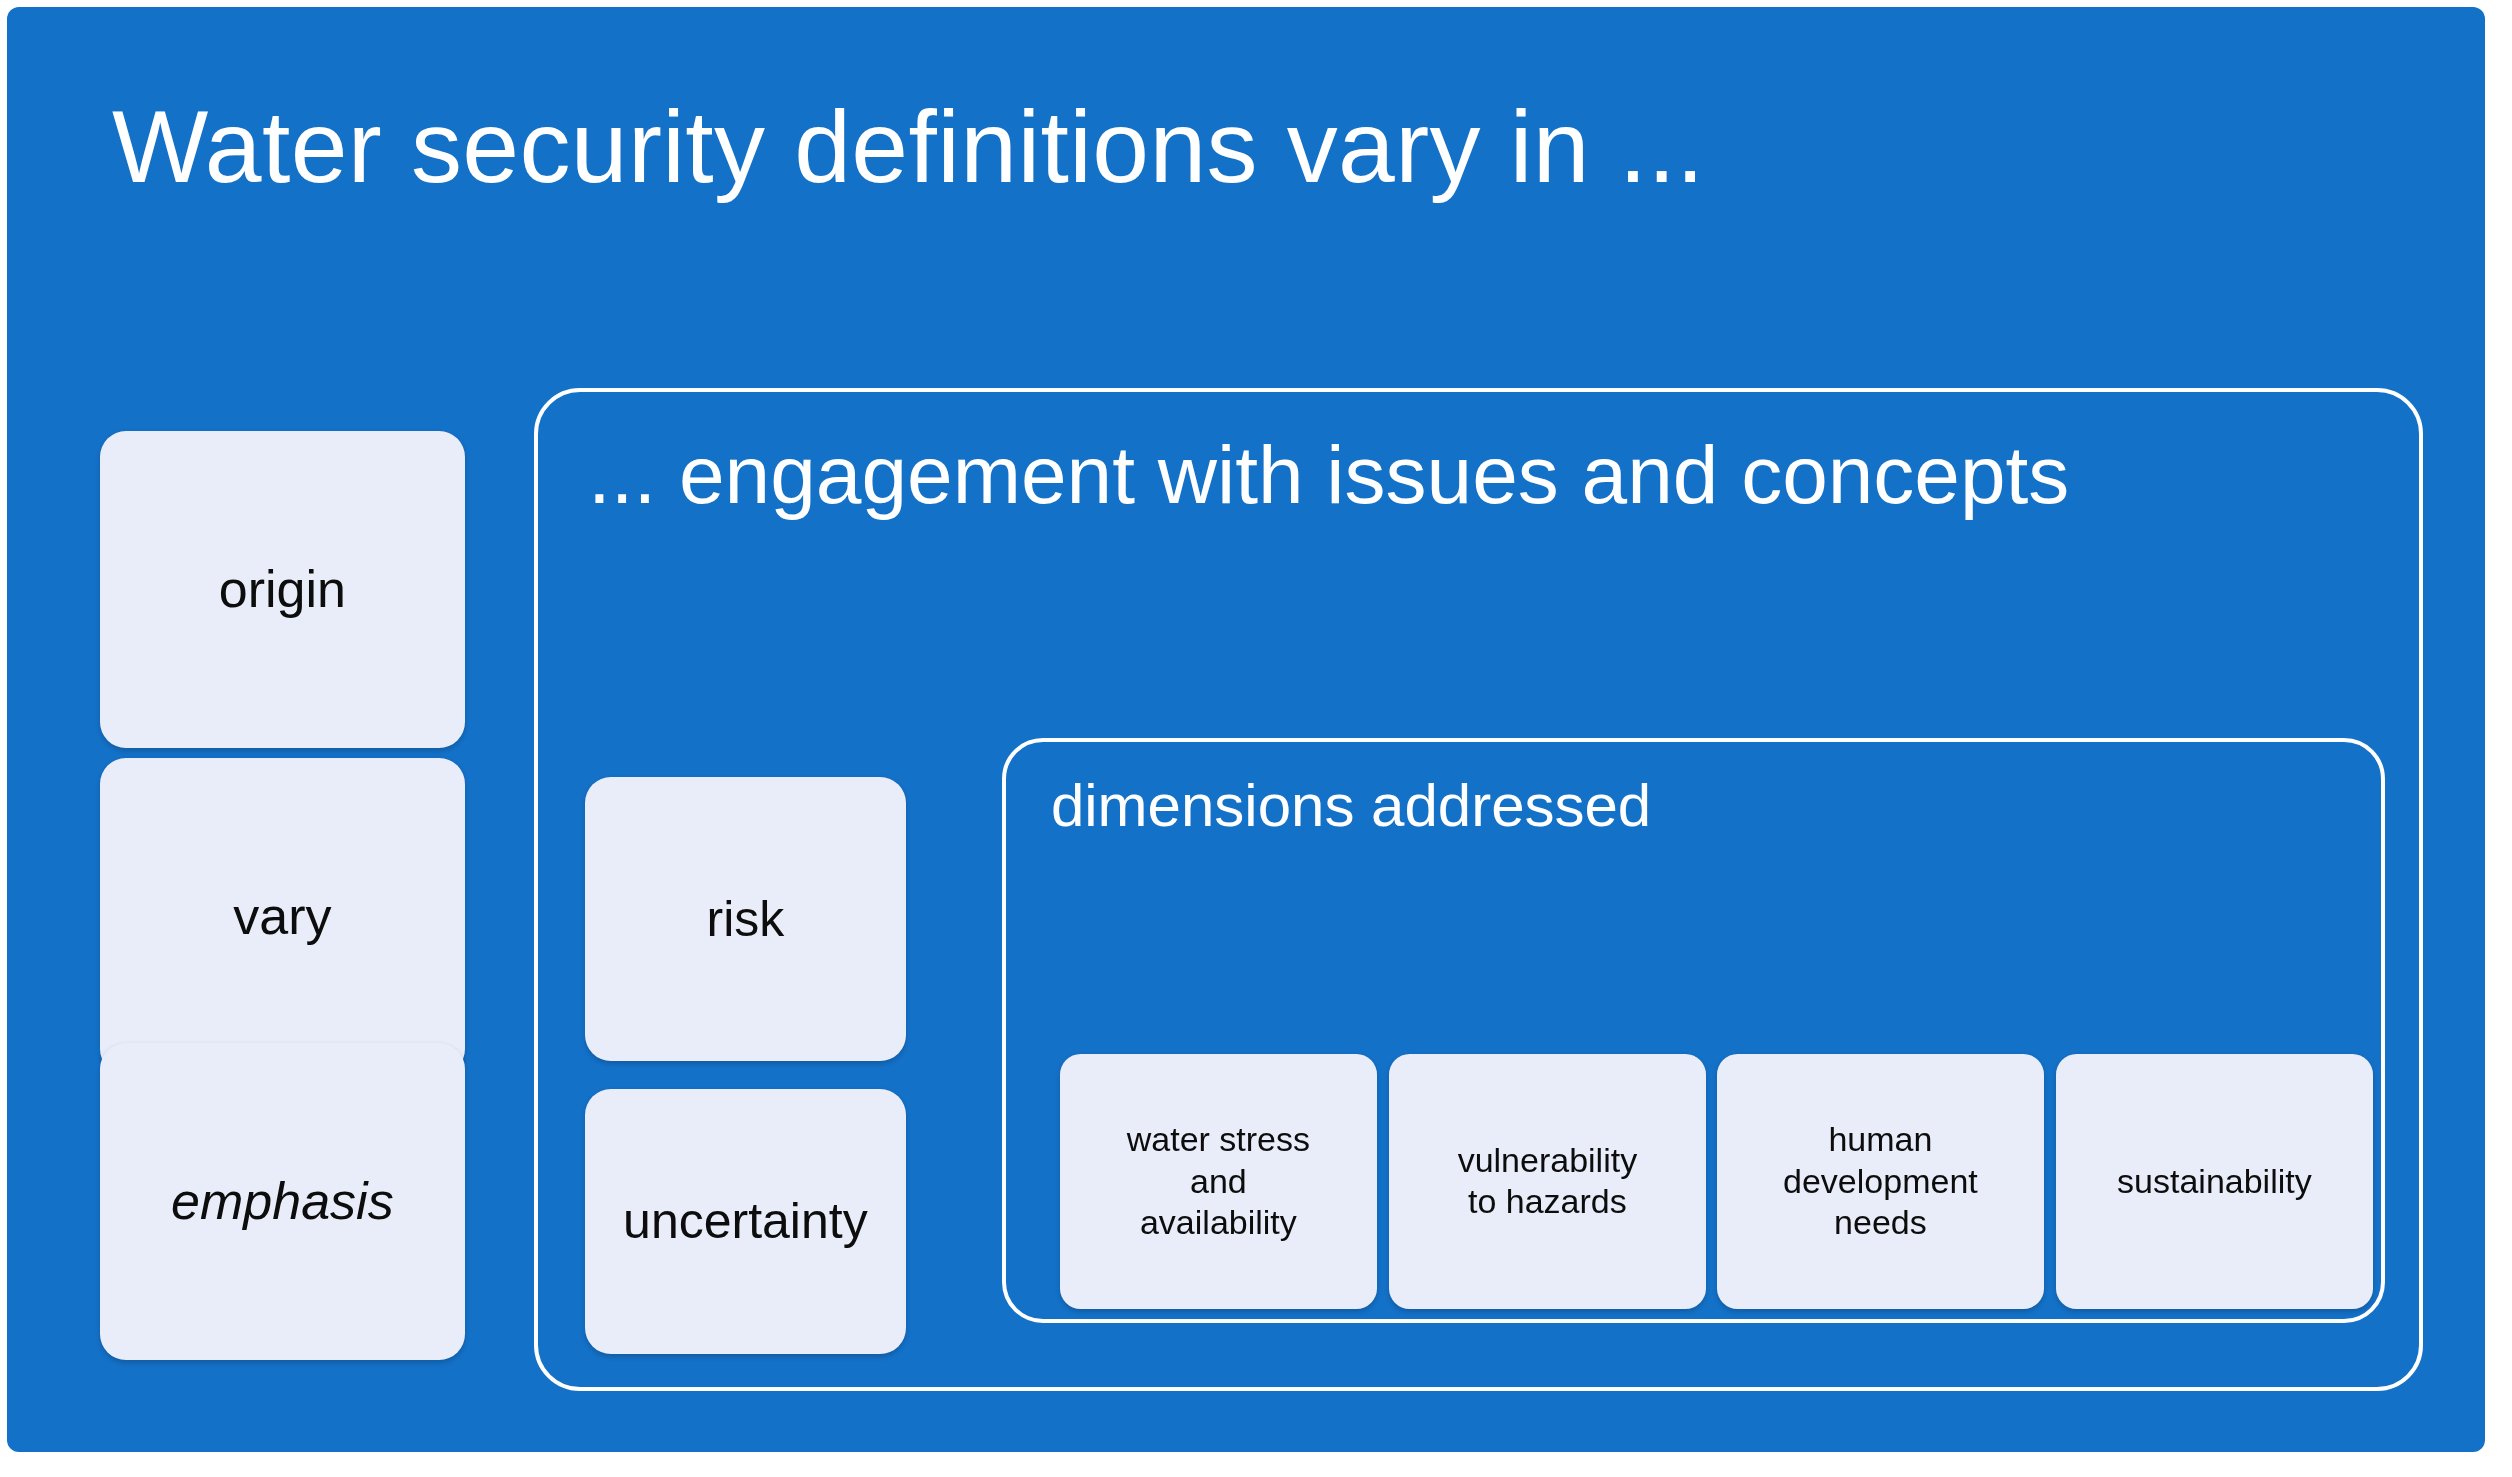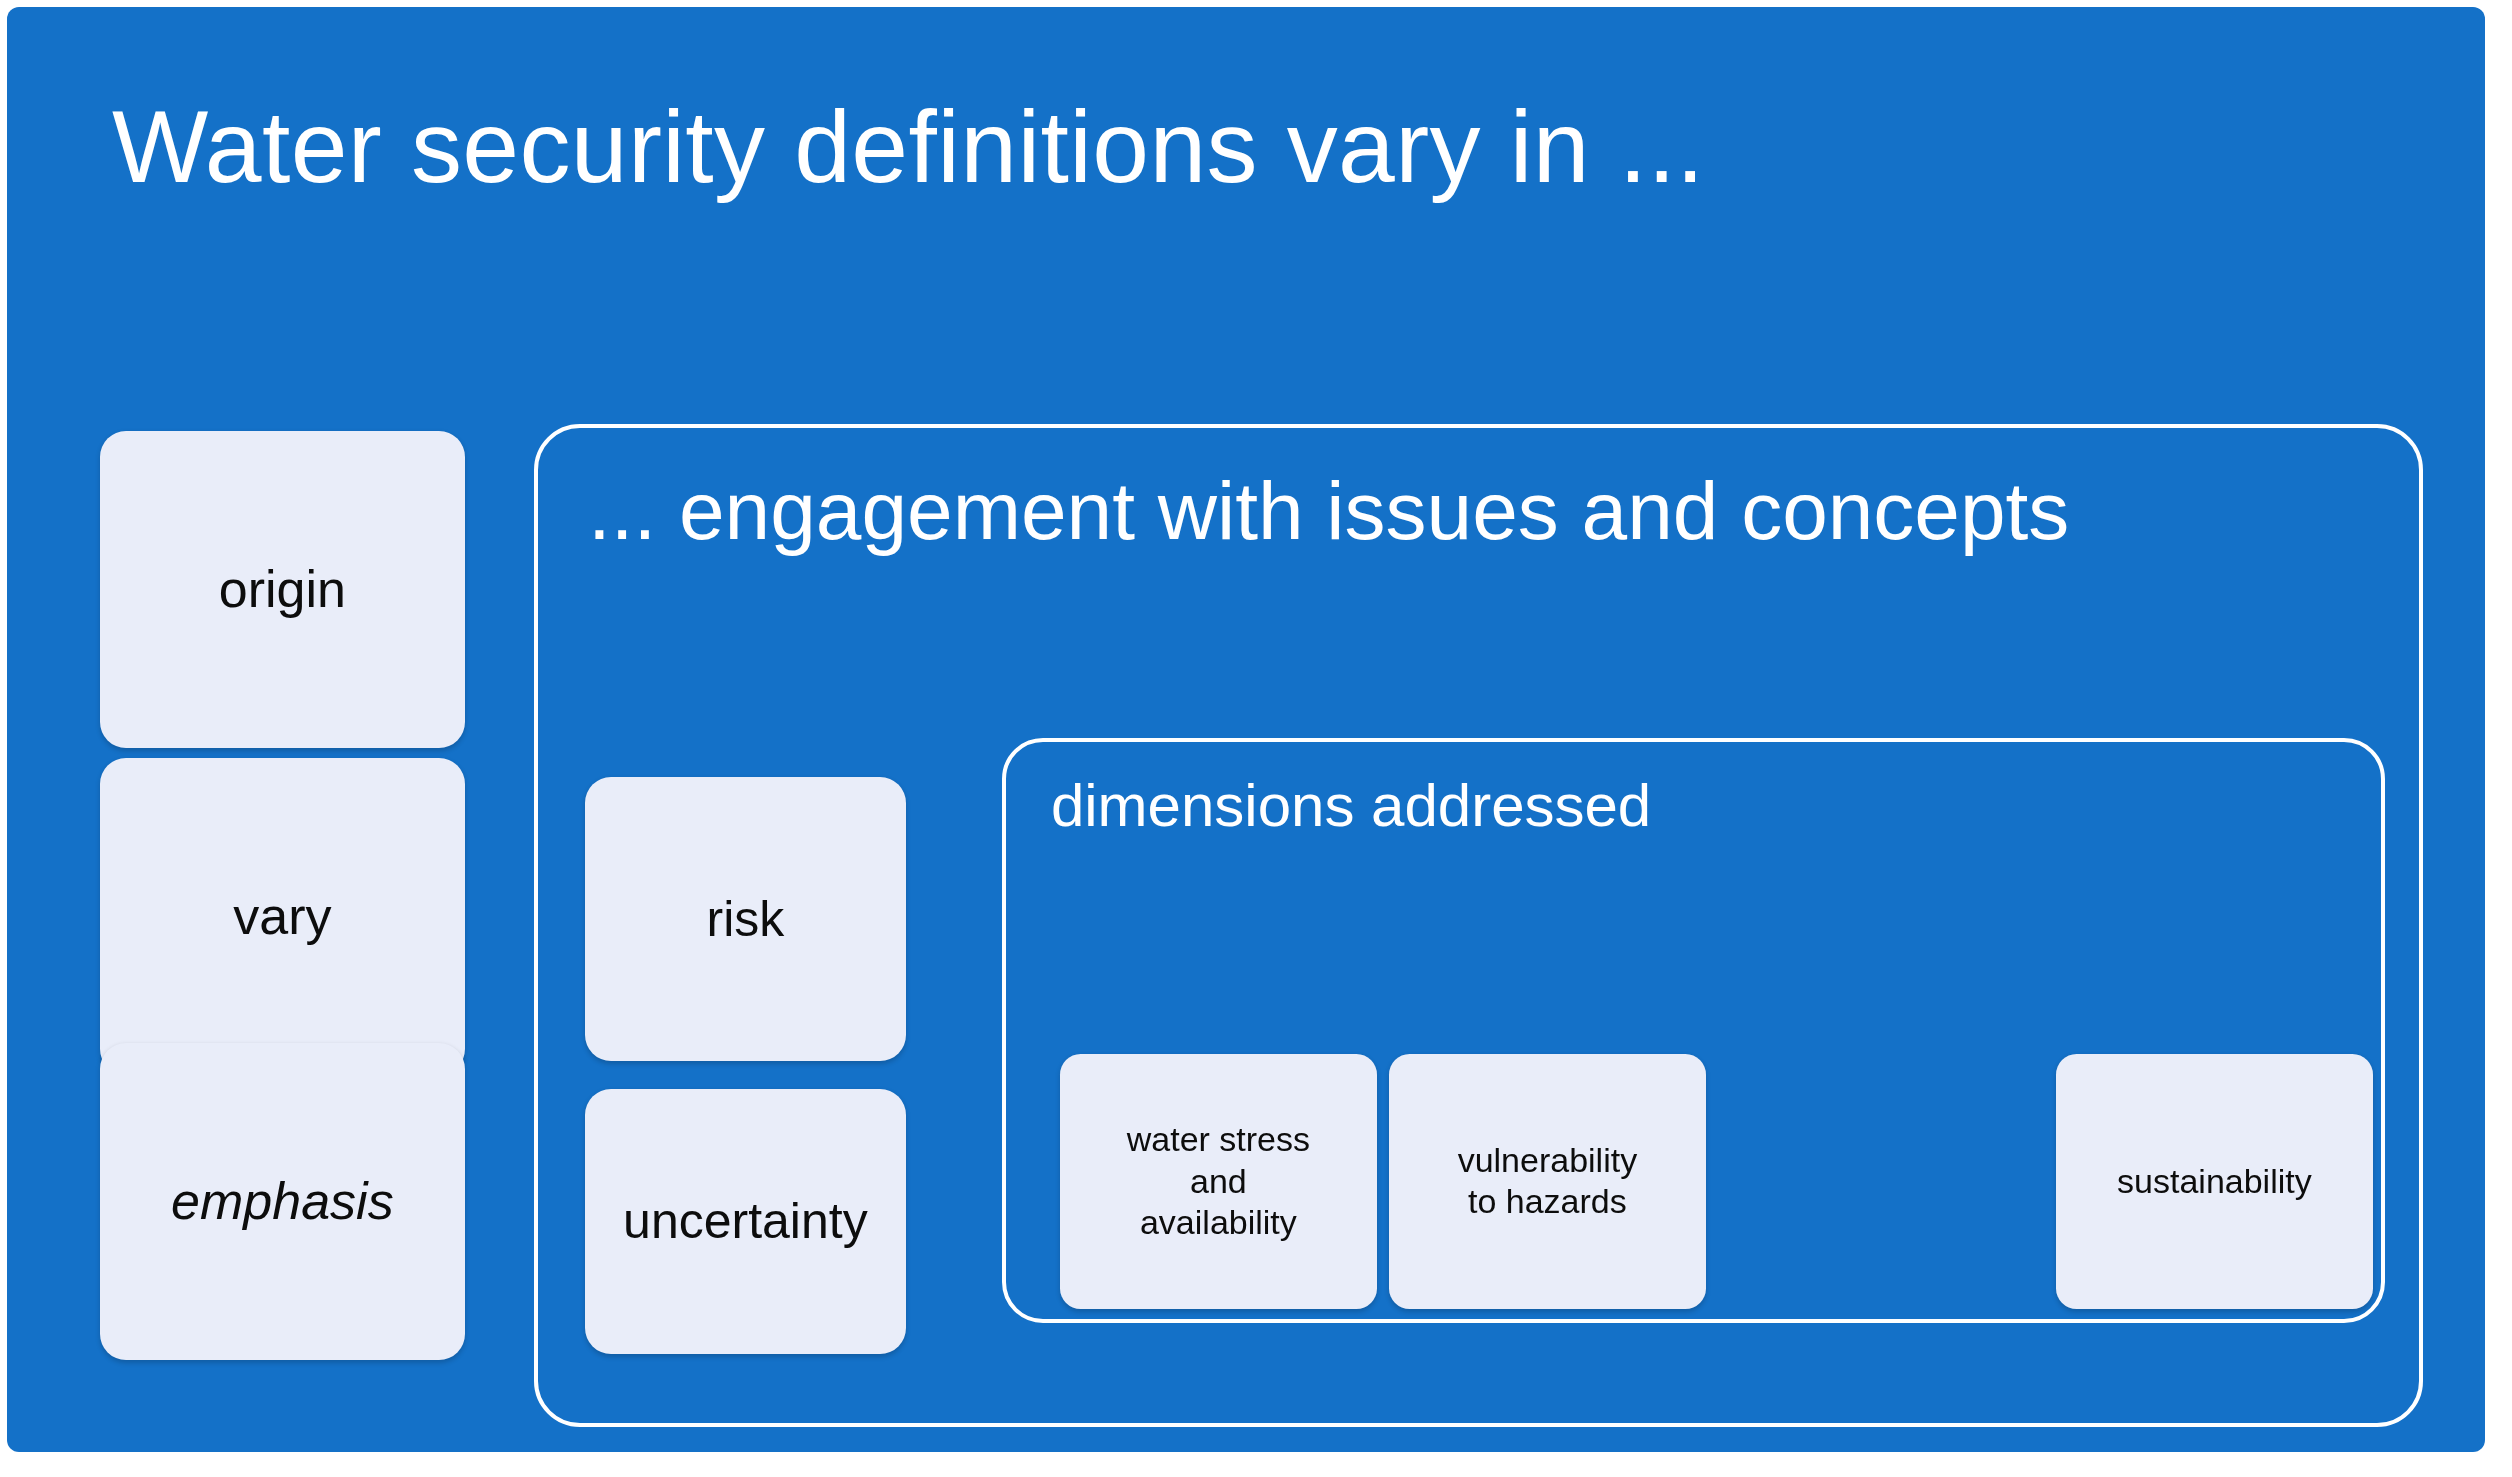--- a/index.html
+++ b/index.html
@@ -73,21 +73,20 @@
   
   #engagement-panel {
     position: absolute;
     left: 527px;
     top: 381px;
     width: 1889px;
     height: 1003px;
     border: 4.3px solid #FFFFFF;
     border-radius: 46px;
     box-sizing: border-box;
-    margin-top: 36px;
   }
   #engagement-title {
     position: absolute;
     left: 50px;
     top: 36px;
     width: 1549px;
     font-size: 82px;
     line-height: 1.14;
     color: #FFFFFF;
     font-weight: 400;
@@ -171,18 +170,23 @@
 
   <div class="chip dim-chip" id="chip-vulnerability">
     <span class="chip-label">vulnerability
 to hazards</span>
   </div>
   <div class="chip dim-chip" id="chip-water-stress">
     <span class="chip-label">water stress
 and
 availability</span>
   </div>
+  <div class="chip dim-chip" id="chip-human-dev">
+    <span class="chip-label">human
+development
+needs</span>
+  </div>
   <div class="chip dim-chip" id="chip-sustainability">
     <span class="chip-label">sustainability</span>
   </div>
 
 </div>
 
 
 </body></html>

